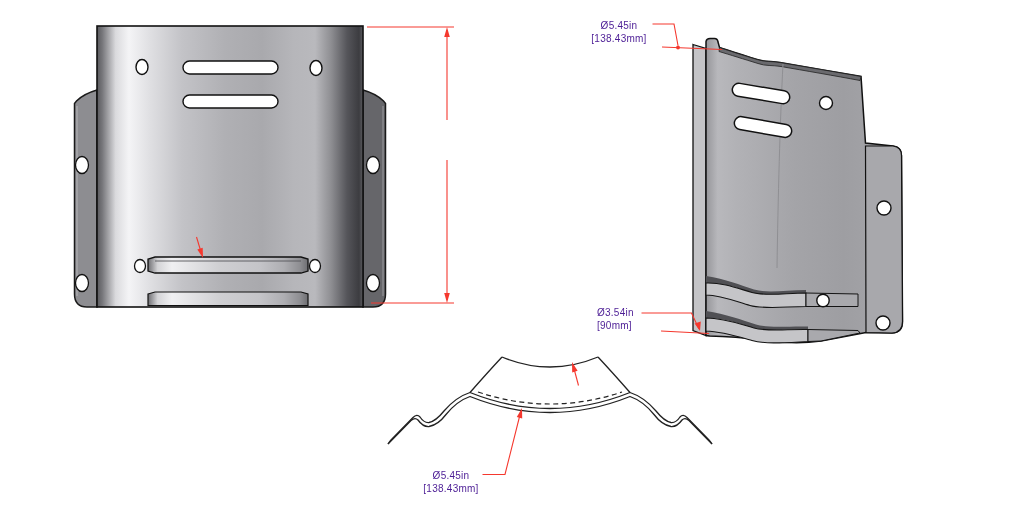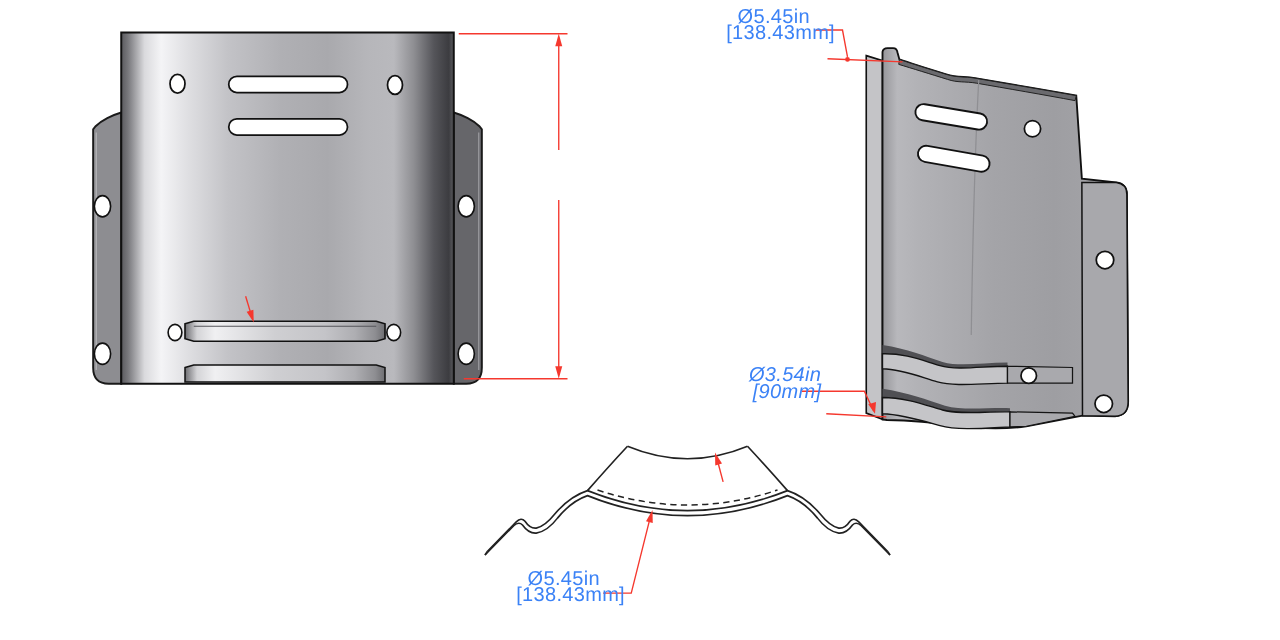--- a/index.html
+++ b/index.html
@@ -1,21 +1,21 @@
 <!DOCTYPE html>
 <html><head>
 <meta charset="utf-8">
 <style>
   html,body{margin:0;padding:0;background:#ffffff;}
   .canvas{position:relative;width:1024px;height:512px;background:#ffffff;overflow:hidden;
           font-family:"Liberation Sans",sans-serif;}
   svg{position:absolute;left:0;top:0;}
-  .dim-label{position:absolute;color:#3b82f6;font-size:16px;line-height:13px;
-             letter-spacing:.25px;text-align:center;white-space:nowrap;}
-  .dim-label.left{text-align:right;font-style:italic;}
+  .dim-label{position:absolute;color:#4c1d95;font-size:10px;line-height:13px;
+             letter-spacing:.25px;text-align:center;white-space:nowrap;margin-top:12px;}
+  .dim-label.left{text-align:left;}
 </style>
 </head>
 <body>
 
 <div class="canvas">
 
 <svg width="1024" height="512" viewBox="0 0 1024 512">
   <defs>
     <linearGradient id="cylGrad" gradientUnits="userSpaceOnUse" x1="97" y1="0" x2="363" y2="0">
       <stop offset="0" stop-color="#5a5a5e"></stop>

